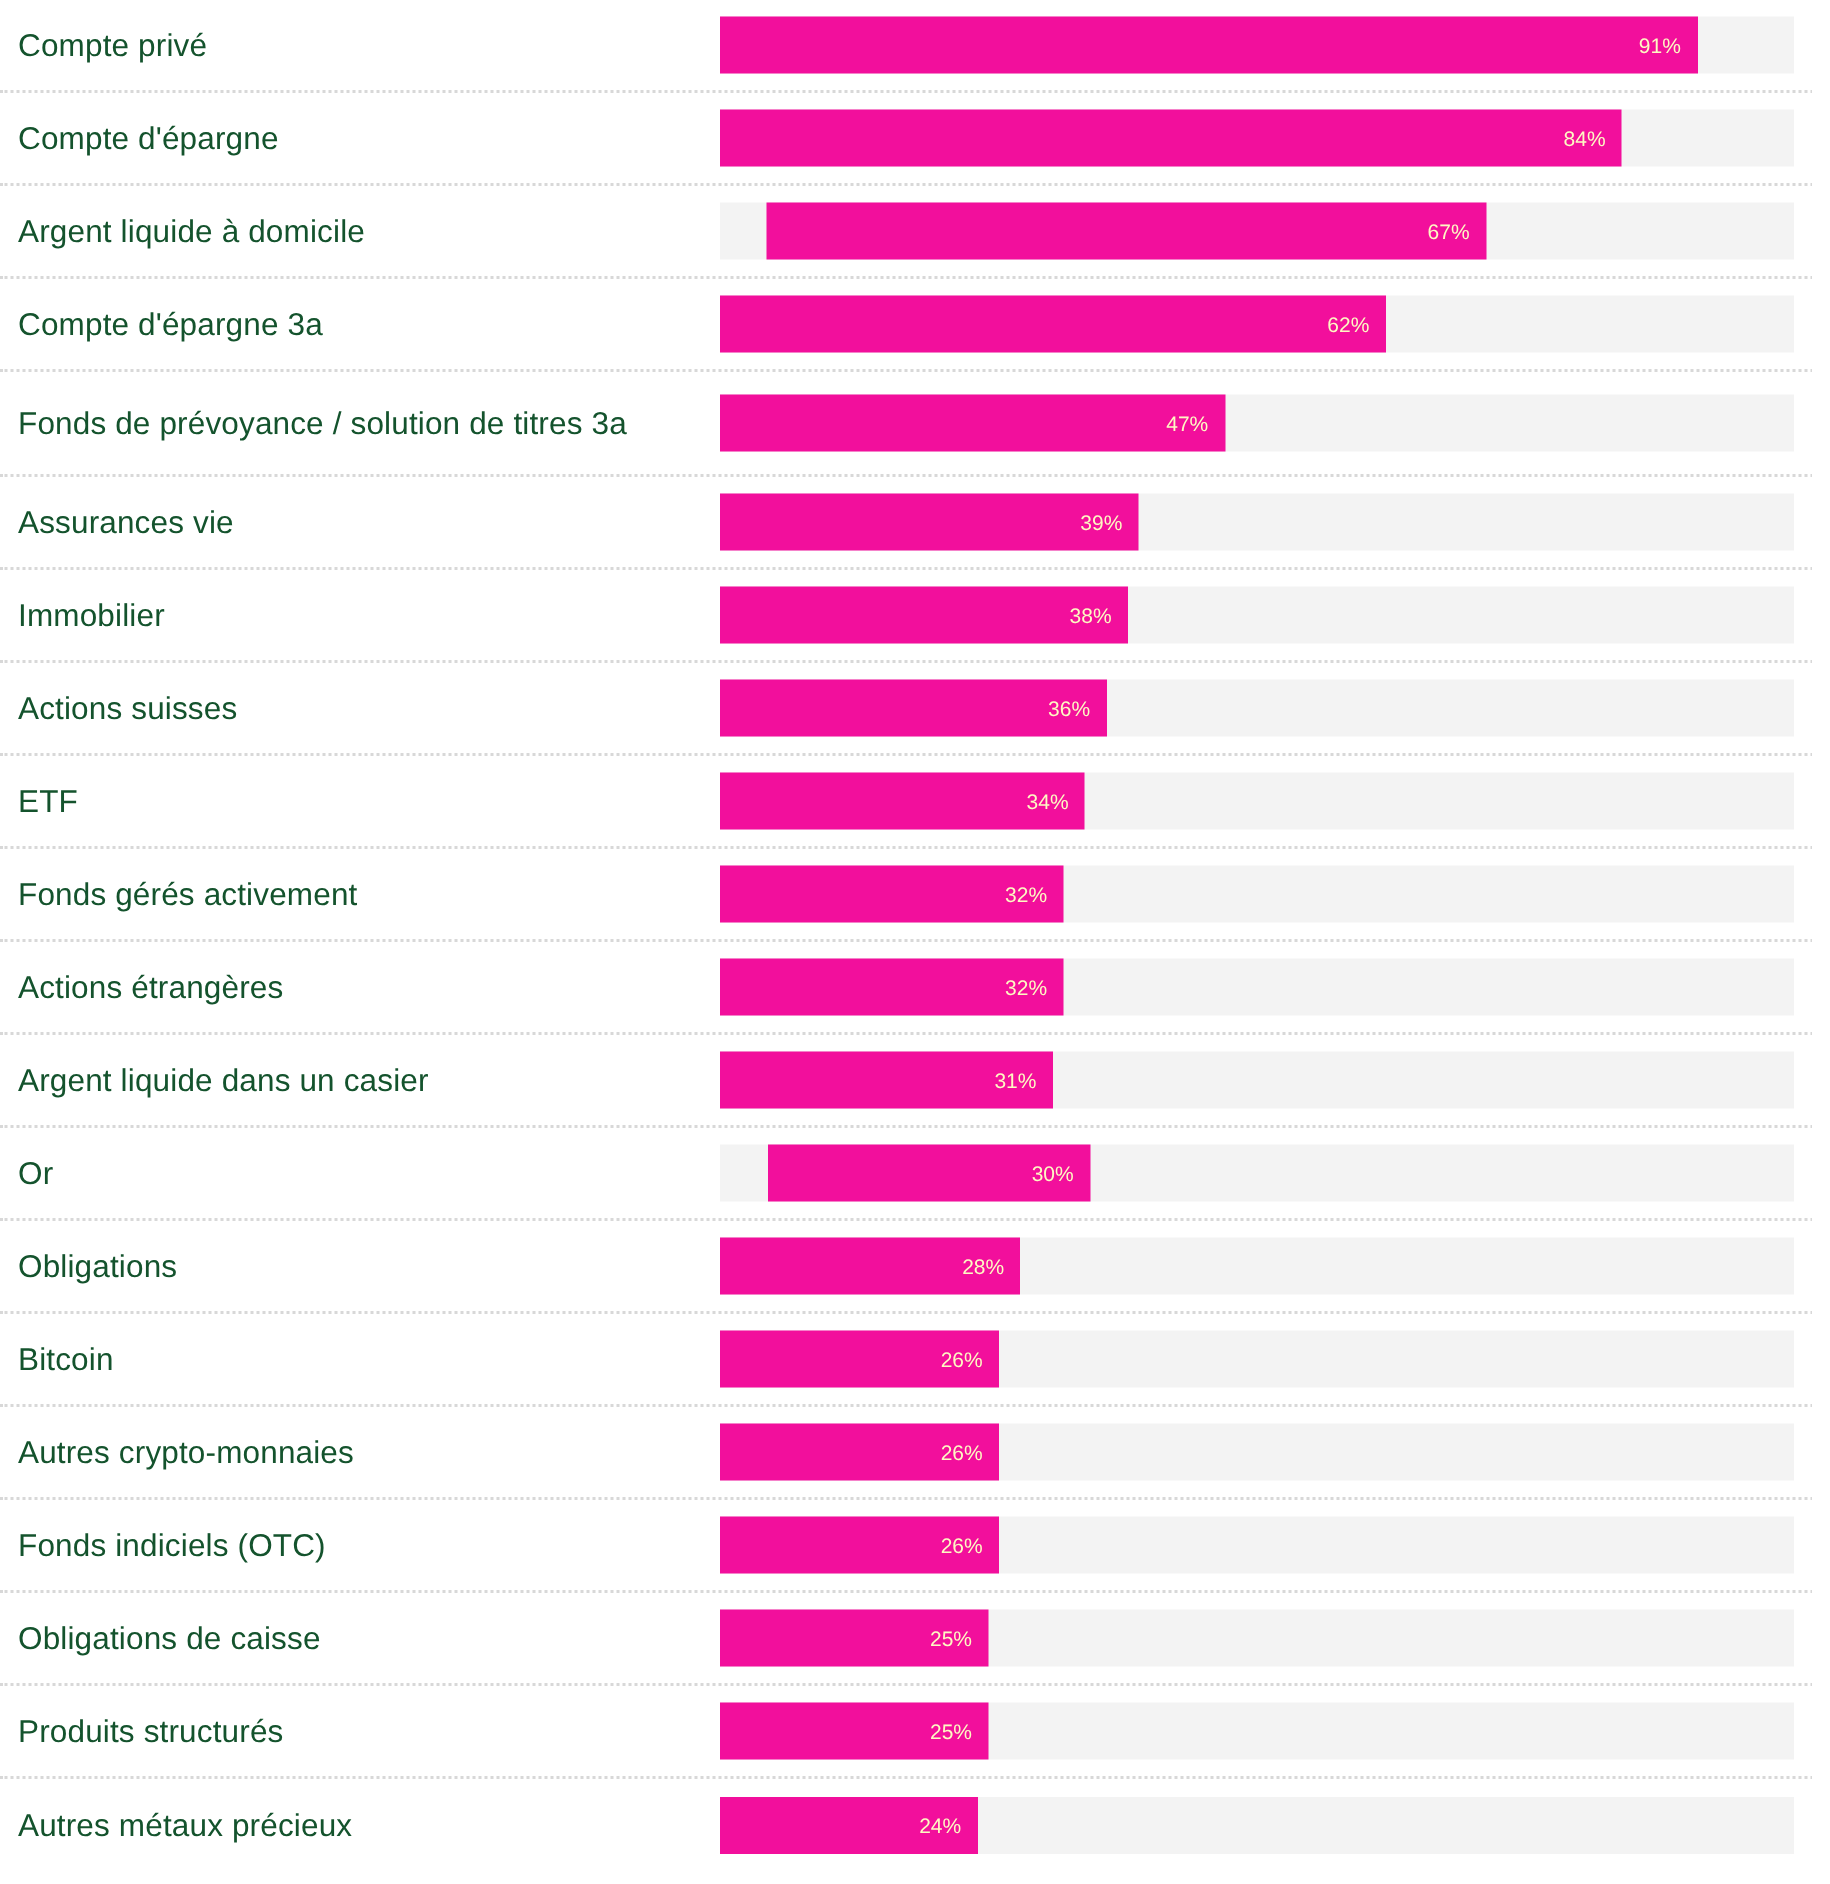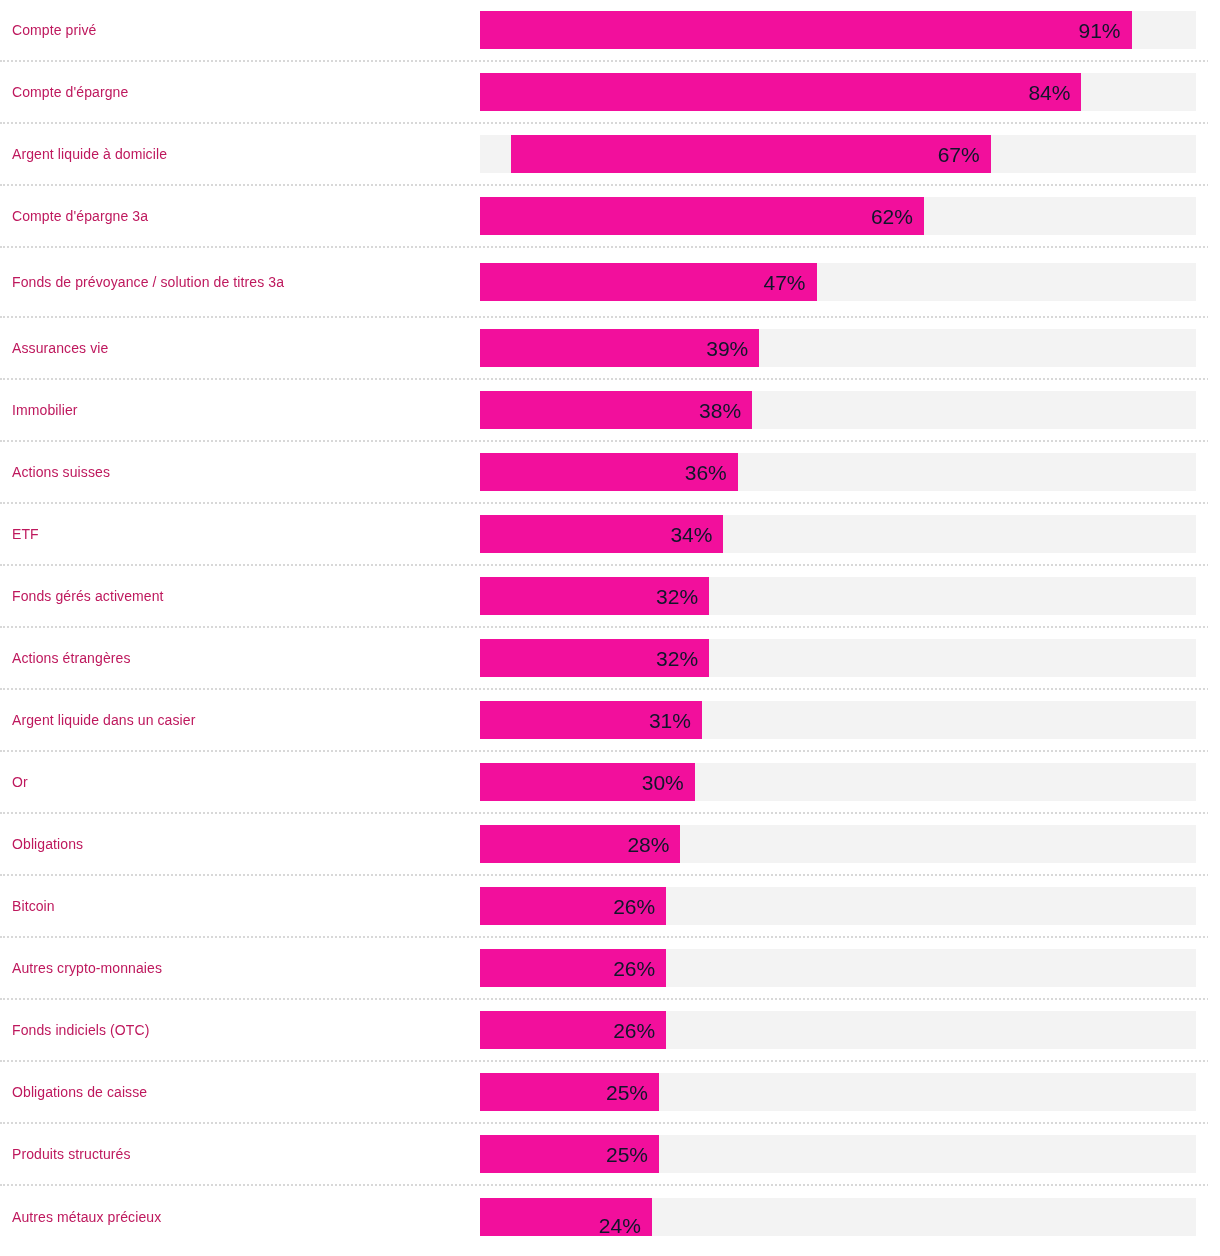--- a/index.html
+++ b/index.html
@@ -34,23 +34,23 @@
   .bar-row.last {
     border-bottom: none;
   }
 
   .row-label {
     width: 480px;
     flex: 0 0 480px;
     box-sizing: border-box;
     padding-left: 12px;
     padding-right: 10px;
-    font-size: 14px;
+    font-size: 21px;
     line-height: 27px;
-    color: #be185d;
+    color: #14532d;
     letter-spacing: 0.1px;
   }
 
   .track {
     position: relative;
     flex: 0 0 716px;
     width: 716px;
     height: 38px;
     background: #f3f3f3;
   }
@@ -62,22 +62,22 @@
     bottom: 0;
     background: #f20f9c;
     display: flex;
     align-items: center;
     justify-content: flex-end;
     box-sizing: border-box;
     padding-right: 11px;
   }
 
   .bar-value {
-    color: #0f172a;
-    font-size: 21px;
+    color: #fef9c3;
+    font-size: 14px;
     line-height: 1;
     white-space: nowrap;
   }
 
   .tail {
     position: absolute;
     left: 1208px;
     top: 0;
     width: 12px;
     height: 100%;
@@ -180,21 +180,21 @@
       <div class="row-label">Argent liquide dans un casier</div>
       <div class="track">
         <div class="bar" style="width: 31%; background: rgb(242, 15, 156); text-align: center;">
           <span class="bar-value">31%</span>
         </div>
       </div>
     </div>
     <div class="bar-row">
       <div class="row-label">Or</div>
       <div class="track">
-        <div class="bar" style="width: 30%; background: rgb(242, 15, 156);">
+        <div class="bar" style="width: 30%; background: rgb(242, 15, 156); margin-left: 32px;">
           <span class="bar-value">30%</span>
         </div>
       </div>
     </div>
     <div class="bar-row">
       <div class="row-label">Obligations</div>
       <div class="track">
         <div class="bar" style="width: 28%; background: rgb(242, 15, 156);">
           <span class="bar-value">28%</span>
         </div>
@@ -236,19 +236,19 @@
       <div class="row-label">Produits structurés</div>
       <div class="track">
         <div class="bar" style="width: 25%; background: rgb(242, 15, 156);">
           <span class="bar-value">25%</span>
         </div>
       </div>
     </div>
     <div class="bar-row last">
       <div class="row-label">Autres métaux précieux</div>
       <div class="track">
-        <div class="bar" style="width: 24%; background: rgb(242, 15, 156); align-items: flex-end;">
+        <div class="bar" style="width: 24%; background: rgb(242, 15, 156);">
           <span class="bar-value">24%</span>
         </div>
       </div>
     </div>
     <div class="tail"></div>
   </div>
 
 </body></html>

